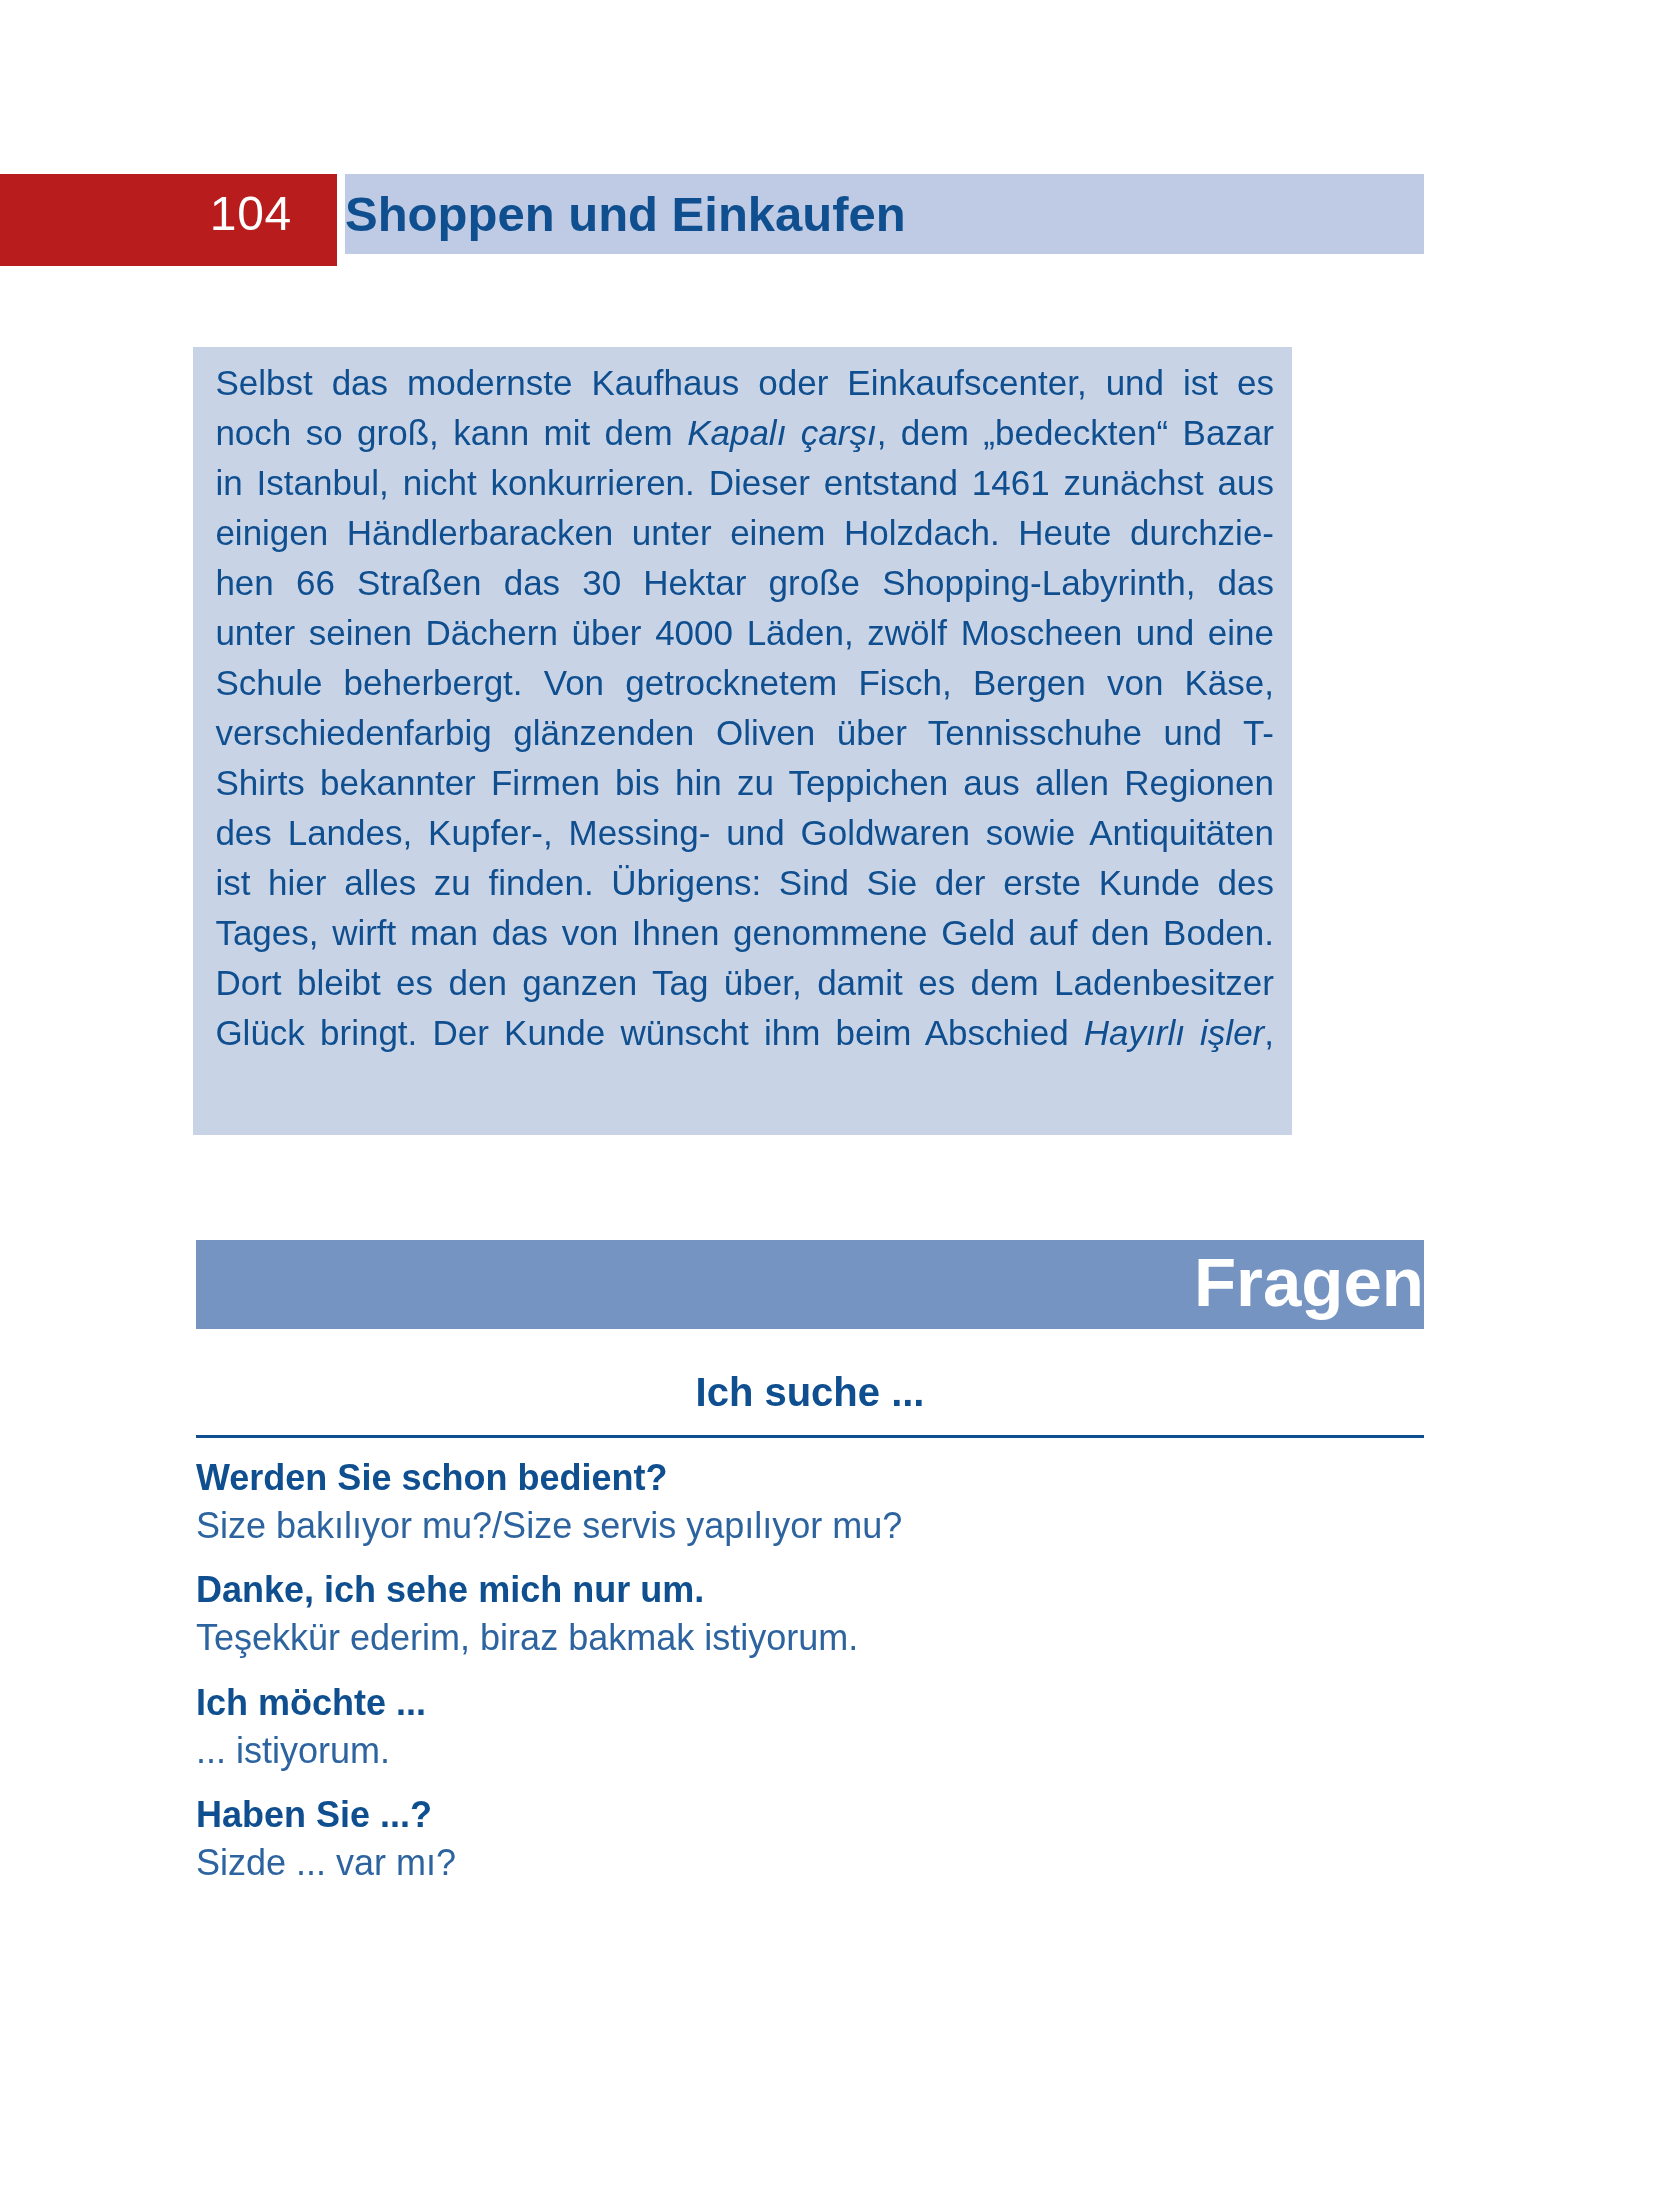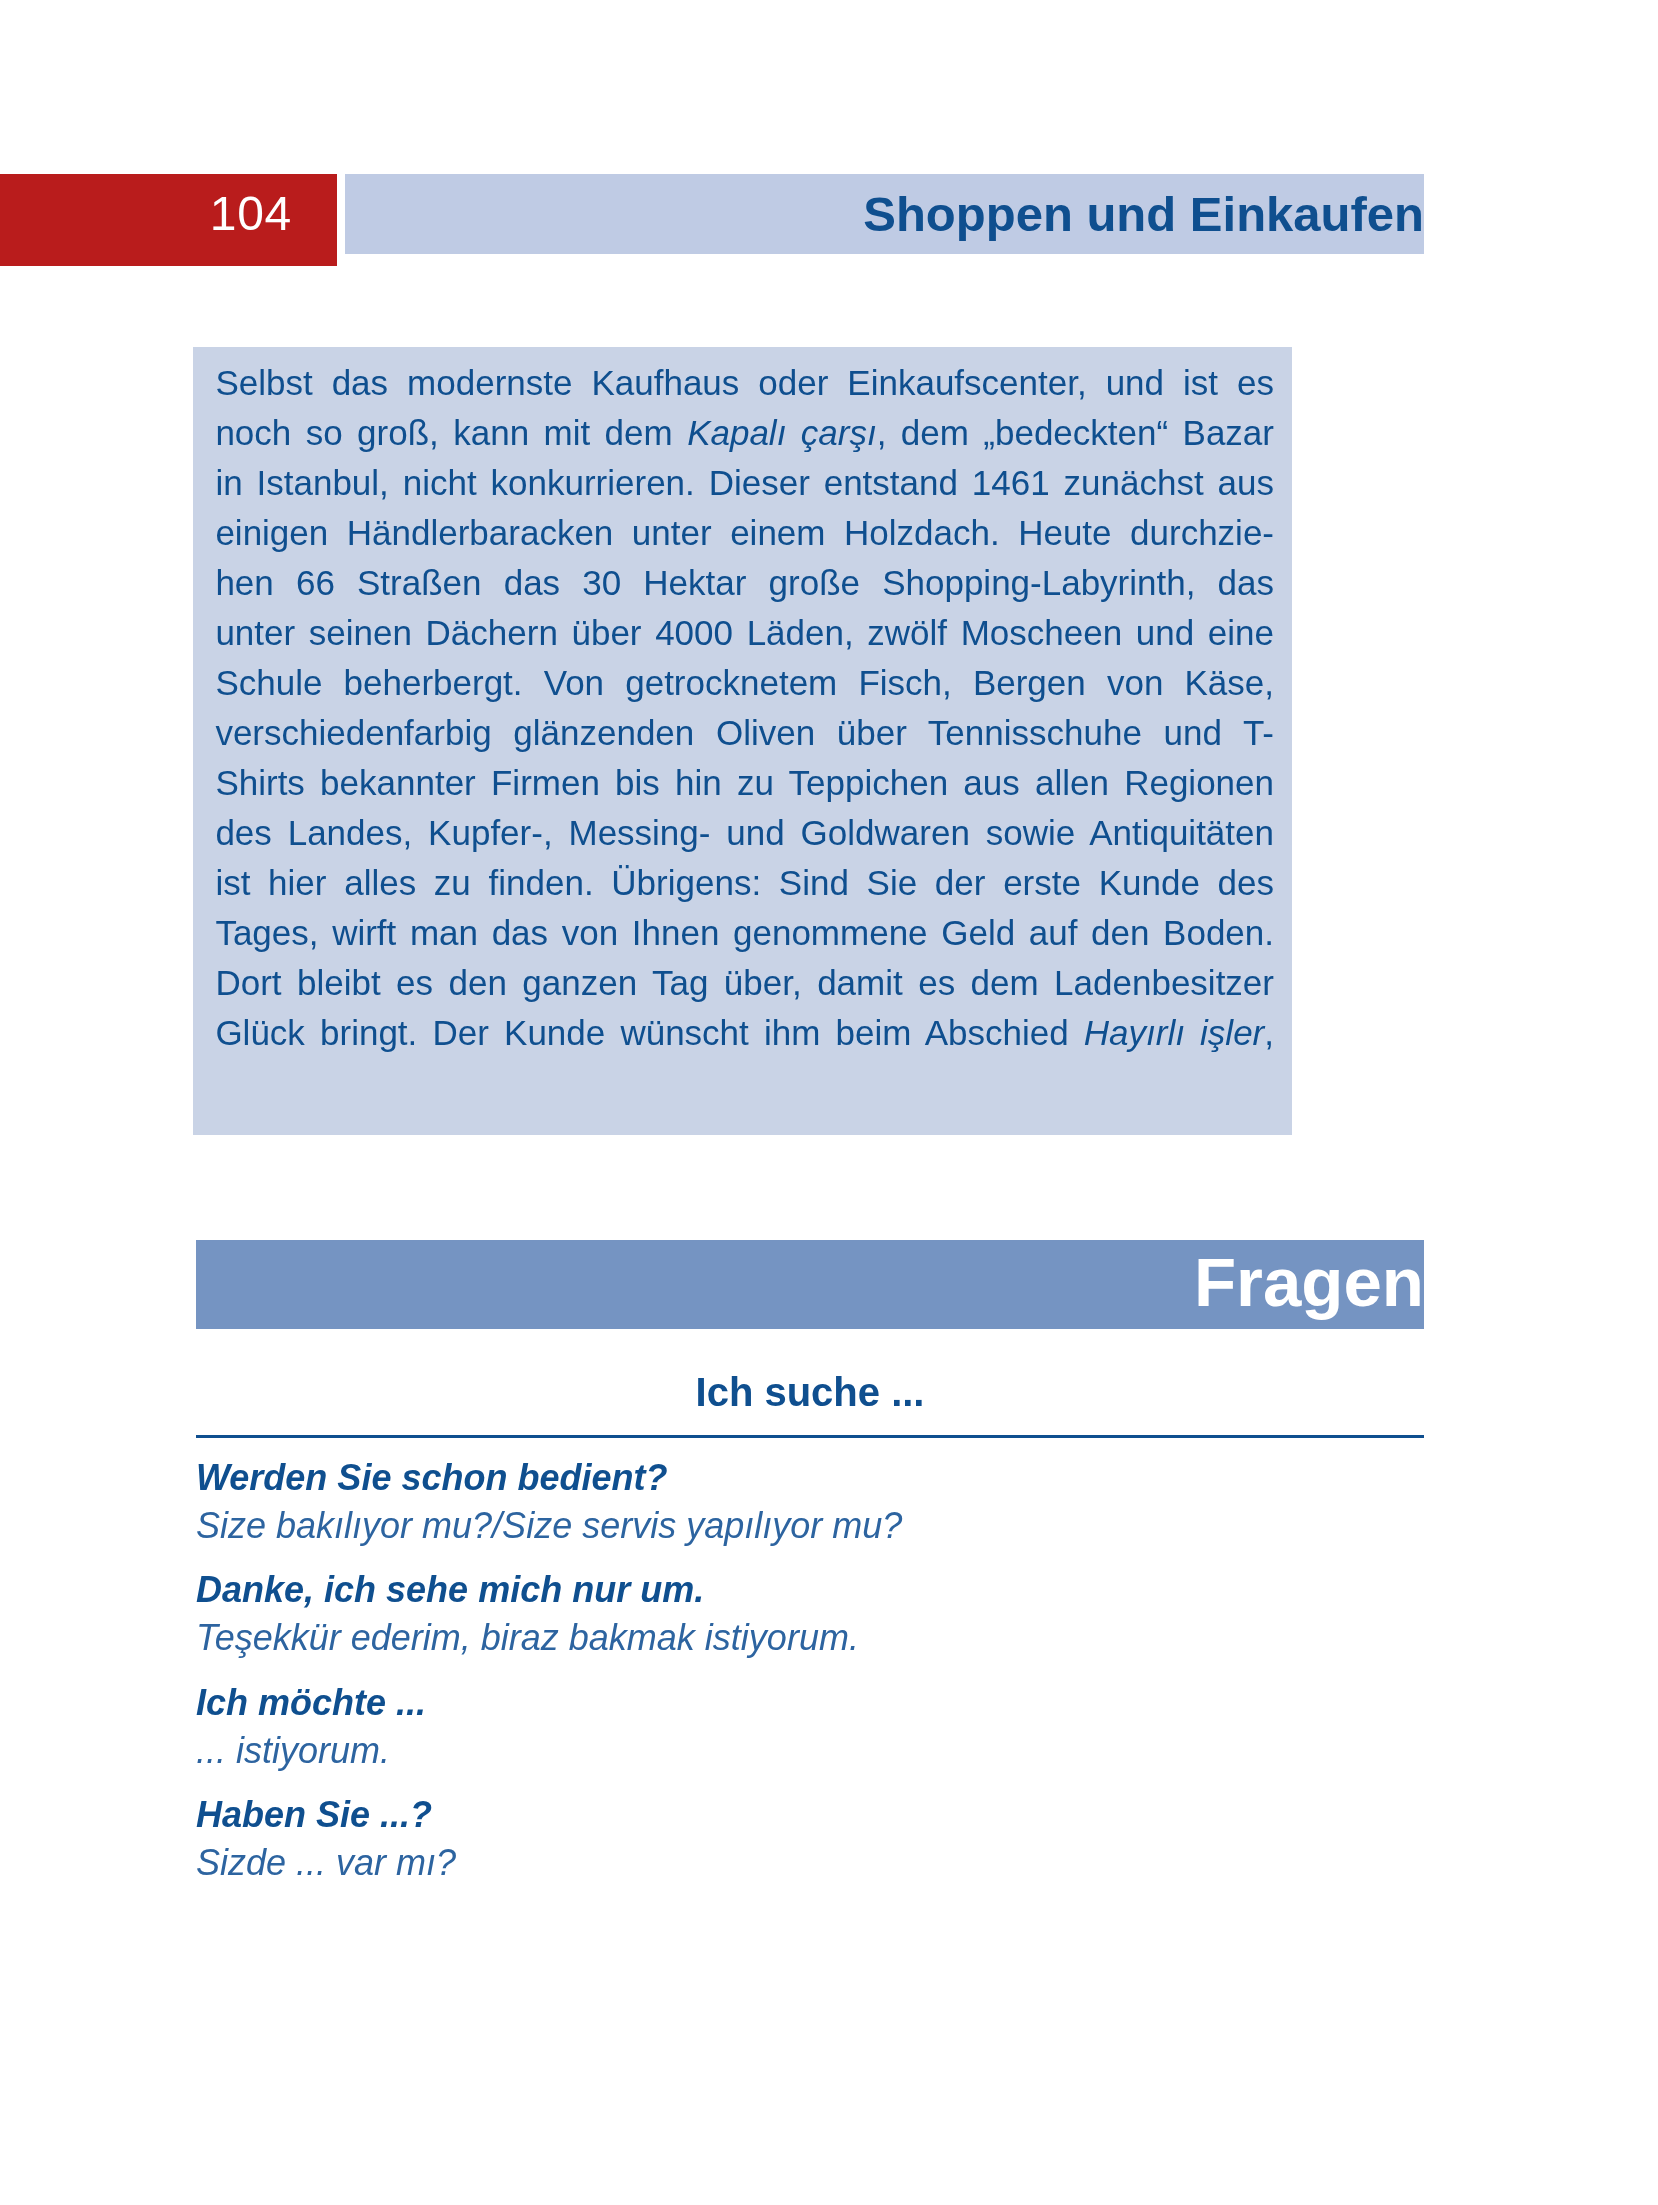--- a/index.html
+++ b/index.html
@@ -6,21 +6,21 @@
   body { width: 1658px; height: 2205px; position: relative; overflow: hidden;
          font-family: "Liberation Sans", "DejaVu Sans", sans-serif; }
   .abs { position: absolute; }
 
   
   #hdr-num-block { left: 0; top: 174px; width: 337px; height: 92px; background: #b91c1c; }
   #hdr-num { position: absolute; right: 45px; top: 0; height: 80px; line-height: 80px;
              color: #ffffff; font-size: 48px; font-weight: normal; letter-spacing: 0.7px; }
   #hdr-title-block { left: 345px; top: 174px; width: 1079px; height: 80px; background: #bfcbe4; }
   #hdr-title { position: absolute; left: 0; right: 0; top: 0; height: 80px; line-height: 80px;
-               text-align: right; color: #0f4f8f; font-size: 49px; font-weight: bold; }
+               text-align: left; color: #0f4f8f; font-size: 49px; font-weight: bold; }
 
   
   #info-box { left: 193px; top: 347px; width: 1067px; height: 788px; background: #c9d3e6; padding-left: 32px; }
   #info-text { position: absolute; left: 22.4px; right: 18px; top: 10.5px;
                color: #0f4f8f; font-size: 35px; line-height: 50px; }
   .ln { display: block; white-space: nowrap; text-align: justify; text-align-last: justify; height: 50px; }
   .ln.last { text-align-last: left; }
   .it { font-style: italic; margin-top: 8px; }
 
   
@@ -28,21 +28,21 @@
   #fragen-title { position: absolute; left: 0; right: 0; top: 0; height: 89px; line-height: 86px;
                   text-align: right; color: #ffffff; font-size: 69px; font-weight: bold; }
 
   
   #sub-heading { left: 196px; top: 1366px; width: 1228px; text-align: center;
                  color: #0f4f8f; font-size: 40px; font-weight: bold; line-height: 52px; }
   #sub-rule { left: 196px; top: 1435px; width: 1228px; height: 3px; background: #0f4f8f; }
 
   
   #phrases { left: 196px; top: 1454px; width: 1228px; }
-  .phrase { margin-bottom: 16.4px; font-style: italic; }
+  .phrase { margin-bottom: 16.4px; }
   .de { color: #0f4f8f; font-weight: bold; font-size: 36px; line-height: 48px; white-space: nowrap; }
   .tr { color: #2d64a0; font-weight: normal; font-size: 36px; line-height: 48px; white-space: nowrap; }
 </style>
 </head>
 <body>
 
 <div class="abs" id="hdr-num-block">
   <span id="hdr-num">104</span>
 </div>
 <div class="abs" id="hdr-title-block">

